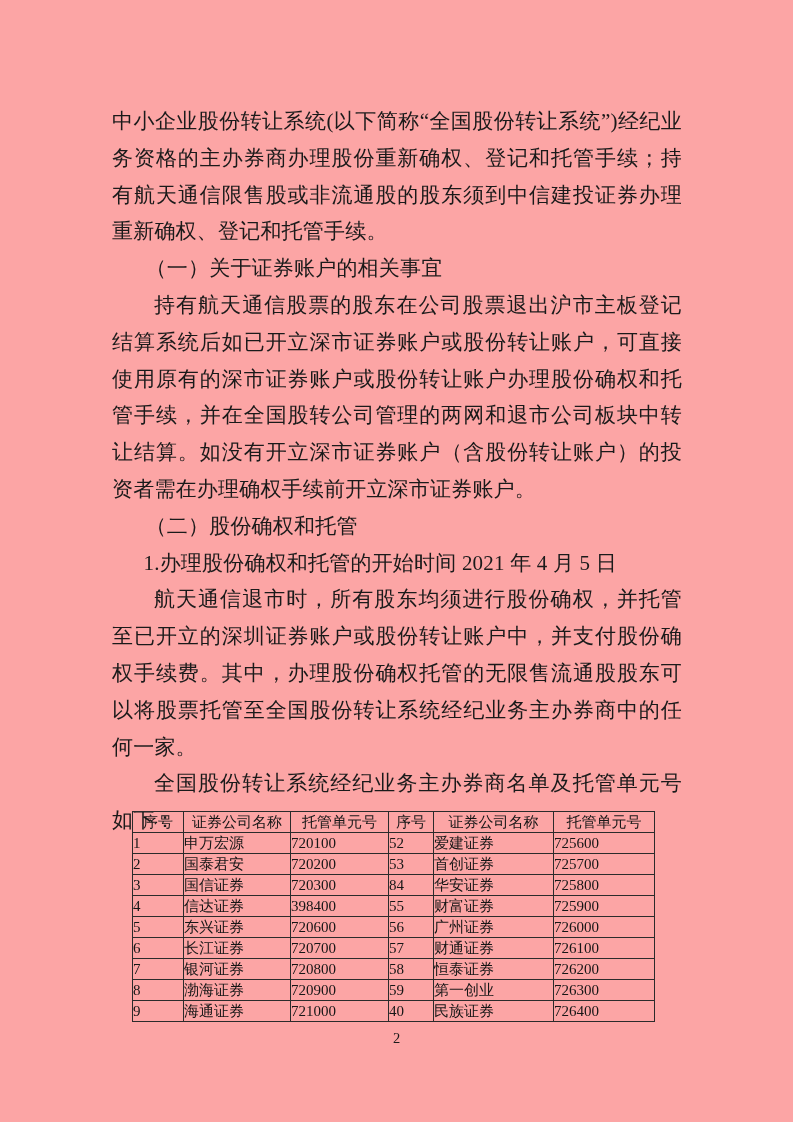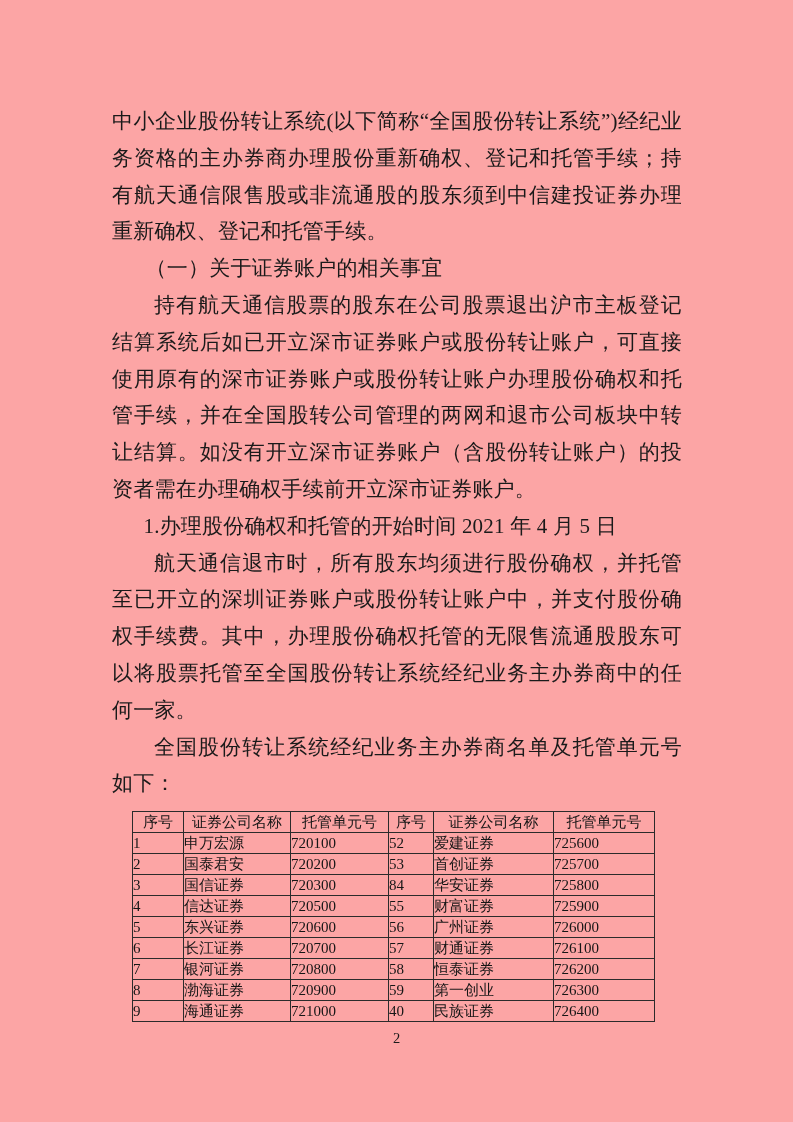--- a/index.html
+++ b/index.html
@@ -58,20 +58,21 @@
 </style>
 </head>
 <body style="color: rgb(26, 26, 26); background: rgb(255, 255, 255);">
 
 <div class="page">
 
   <div class="content">
     <p>中小企业股份转让系统(以下简称“全国股份转让系统”)经纪业务资格的主办券商办理股份重新确权、登记和托管手续；持有航天通信限售股或非流通股的股东须到中信建投证券办理重新确权、登记和托管手续。</p>
     <p class="heading">（一）关于证券账户的相关事宜</p>
     <p class="indent-2">持有航天通信股票的股东在公司股票退出沪市主板登记结算系统后如已开立深市证券账户或股份转让账户，可直接使用原有的深市证券账户或股份转让账户办理股份确权和托管手续，并在全国股转公司管理的两网和退市公司板块中转让结算。如没有开立深市证券账户（含股份转让账户）的投资者需在办理确权手续前开立深市证券账户。</p>
+    <p class="heading">（二）股份确权和托管</p>
     <p class="indent-15">1.办理股份确权和托管的开始时间 2021 年 4 月 5 日</p>
     <p class="indent-2">航天通信退市时，所有股东均须进行股份确权，并托管至已开立的深圳证券账户或股份转让账户中，并支付股份确权手续费。其中，办理股份确权托管的无限售流通股股东可以将股票托管至全国股份转让系统经纪业务主办券商中的任何一家。</p>
     <p class="indent-2">全国股份转让系统经纪业务主办券商名单及托管单元号如下：</p>
   </div>
 
   <table class="broker-table">
     <colgroup>
       <col style="width:51px">
       <col style="width:107px">
       <col style="width:98px">
@@ -110,21 +111,21 @@
           <td>3</td>
           <td>国信证券</td>
           <td>720300</td>
           <td>84</td>
           <td>华安证券</td>
           <td>725800</td>
         </tr>
         <tr>
           <td>4</td>
           <td>信达证券</td>
-          <td>720500</td>
+          <td>398400</td>
           <td>55</td>
           <td>财富证券</td>
           <td>725900</td>
         </tr>
         <tr>
           <td>5</td>
           <td>东兴证券</td>
           <td>720600</td>
           <td>56</td>
           <td>广州证券</td>

